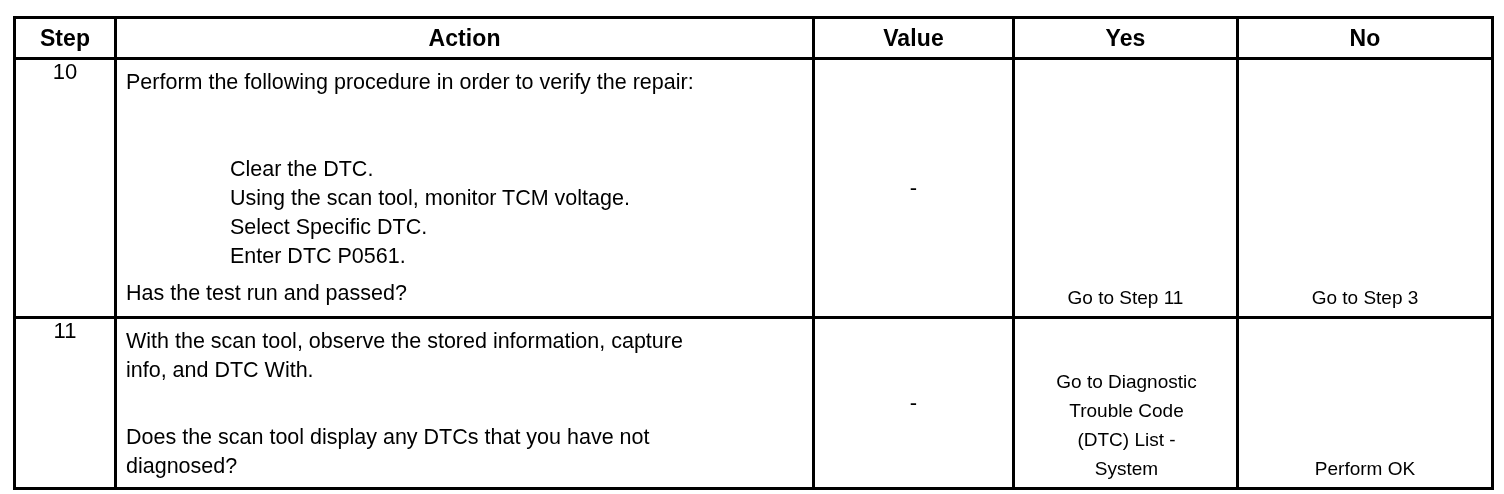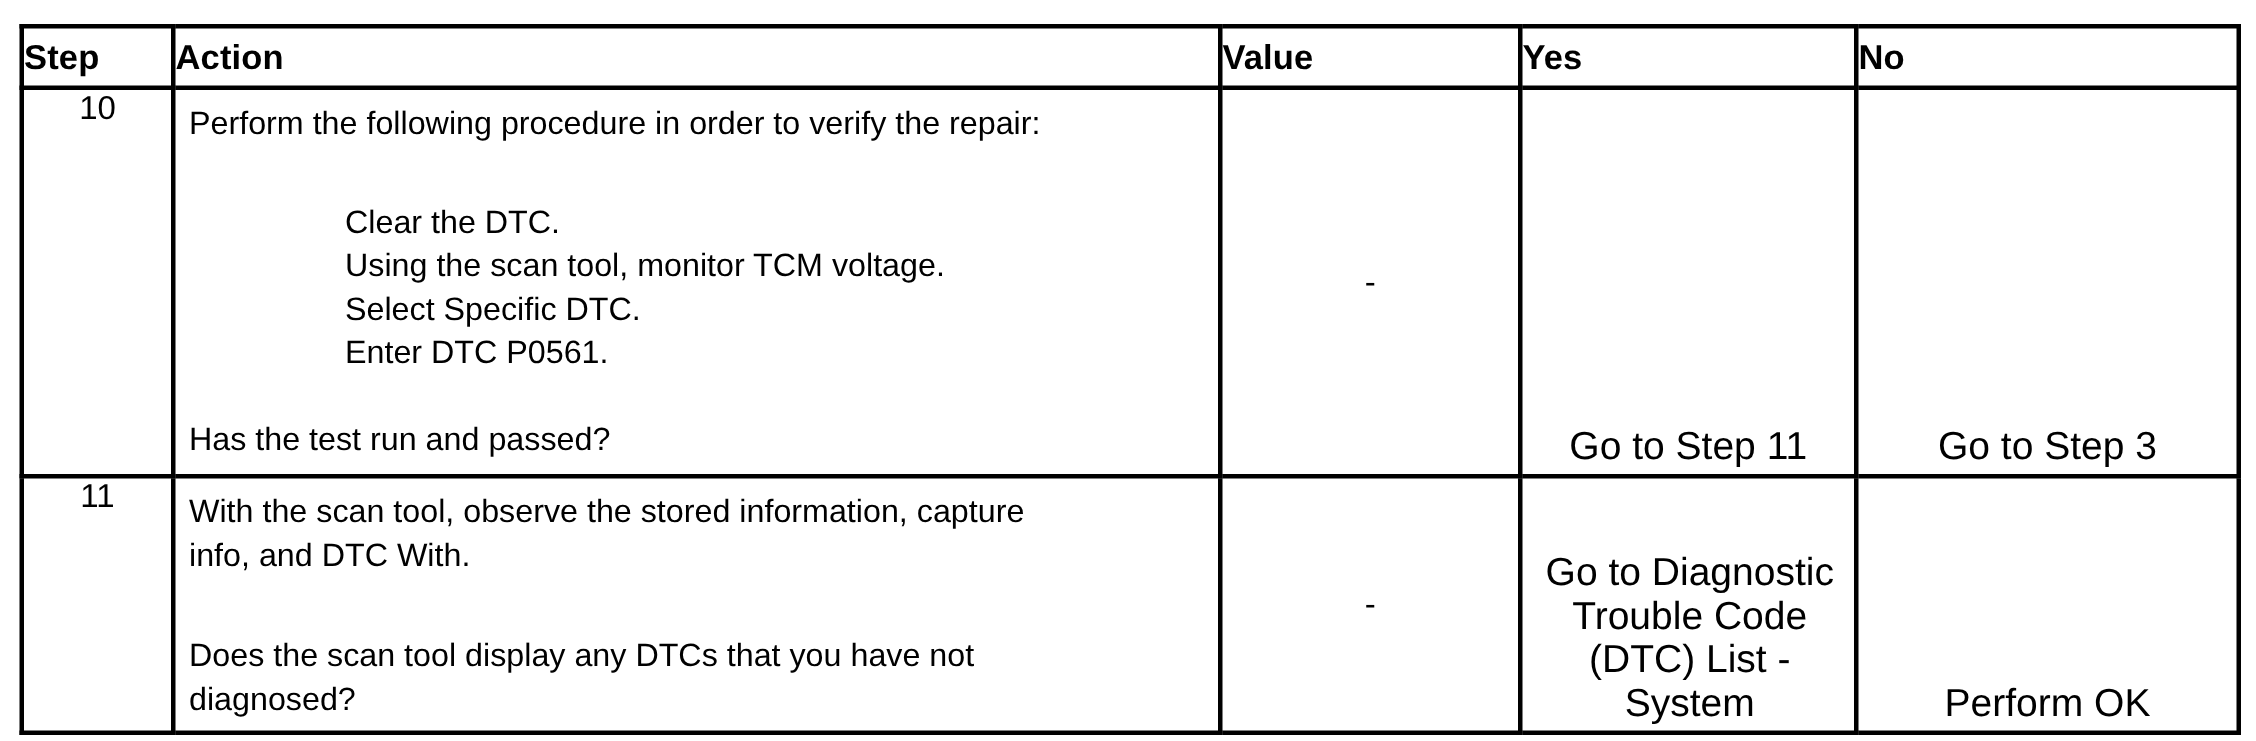--- a/index.html
+++ b/index.html
@@ -45,21 +45,21 @@
   
   col.c-step   { width: 101px; }
   col.c-action { width: 698px; }
   col.c-value  { width: 200px; }
   col.c-yes    { width: 224px; }
   col.c-no     { width: 255px; }
 
   
   tr.head th {
     height: 38px;
-    text-align: left;
+    text-align: center;
     vertical-align: middle;
     font-weight: bold;
     font-size: 23px;
     letter-spacing: 0.1px;
     font-stretch: condensed;
   }
   tr.head th .lbl { display: block; line-height: 24px; }
 
   
   tr.row-10 td { height: 256px; }
@@ -103,21 +103,21 @@
     height: 100%;
   }
   .action-line {
     font-size: 21.5px;
     line-height: 29px;
     white-space: pre-wrap;
     font-stretch: condensed;
   }
   .action-intro { margin-bottom: 16px; }
   .action-sublist {
-    margin-top: 21px;
+    margin-top: 42px;
     padding-left: 104px;
   }
   .action-sublist .action-line { line-height: 29px; }
   .action-question {
     margin-top: auto;
     padding-bottom: 2px;
   }
   .action-body .action-line { line-height: 29px; }
   .action-q-block {
     margin-top: auto;
@@ -126,21 +126,21 @@
 
   
   .yes-cell .cell-inner,
   .no-cell .cell-inner {
     display: flex;
     flex-direction: column;
     justify-content: flex-end;
     padding: 6px 8px 4px 8px;
   }
   .branch-text {
-    font-size: 26px;
+    font-size: 19px;
     line-height: 29px;
     text-align: center;
     font-stretch: condensed;
   }
   .branch-text.left {
     text-align: center;
     padding-left: 2px;
   }
   .branch-text.bottom-pad { padding-bottom: 1px; }
 

